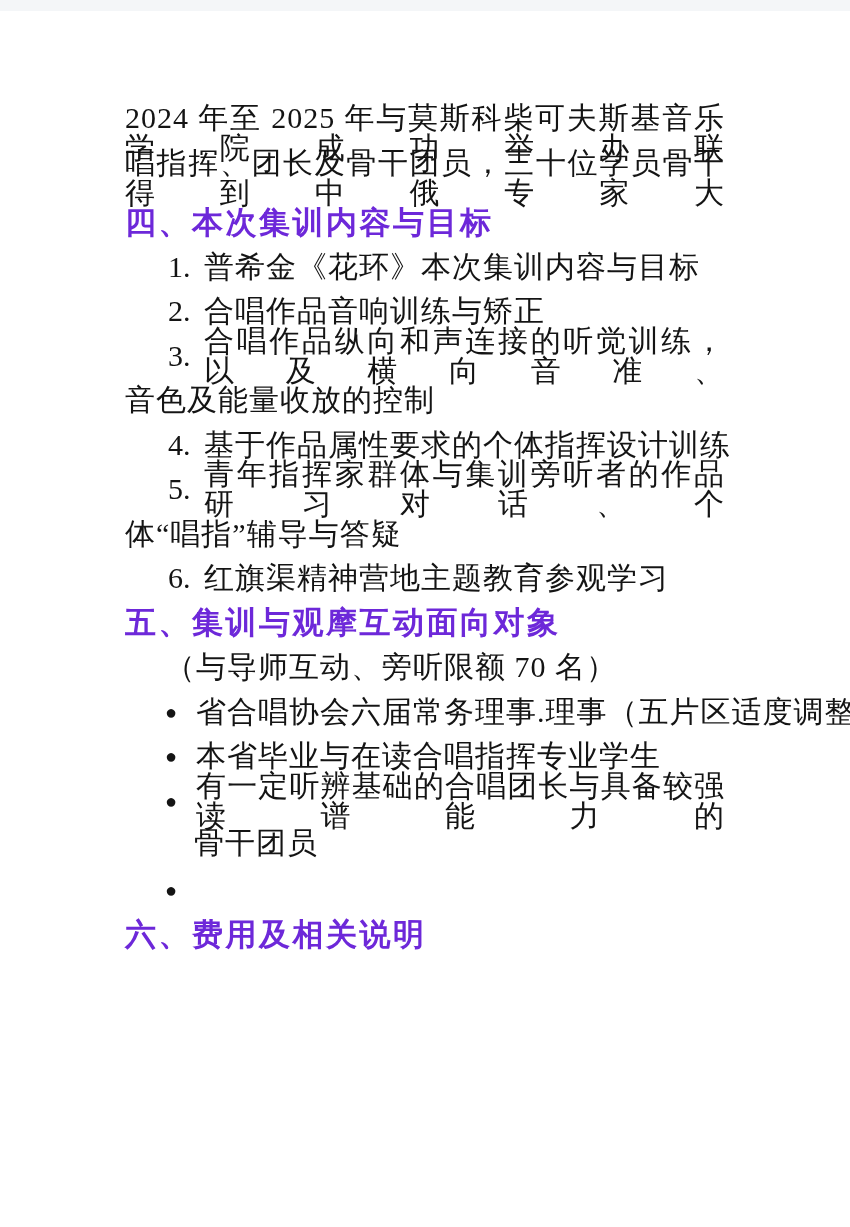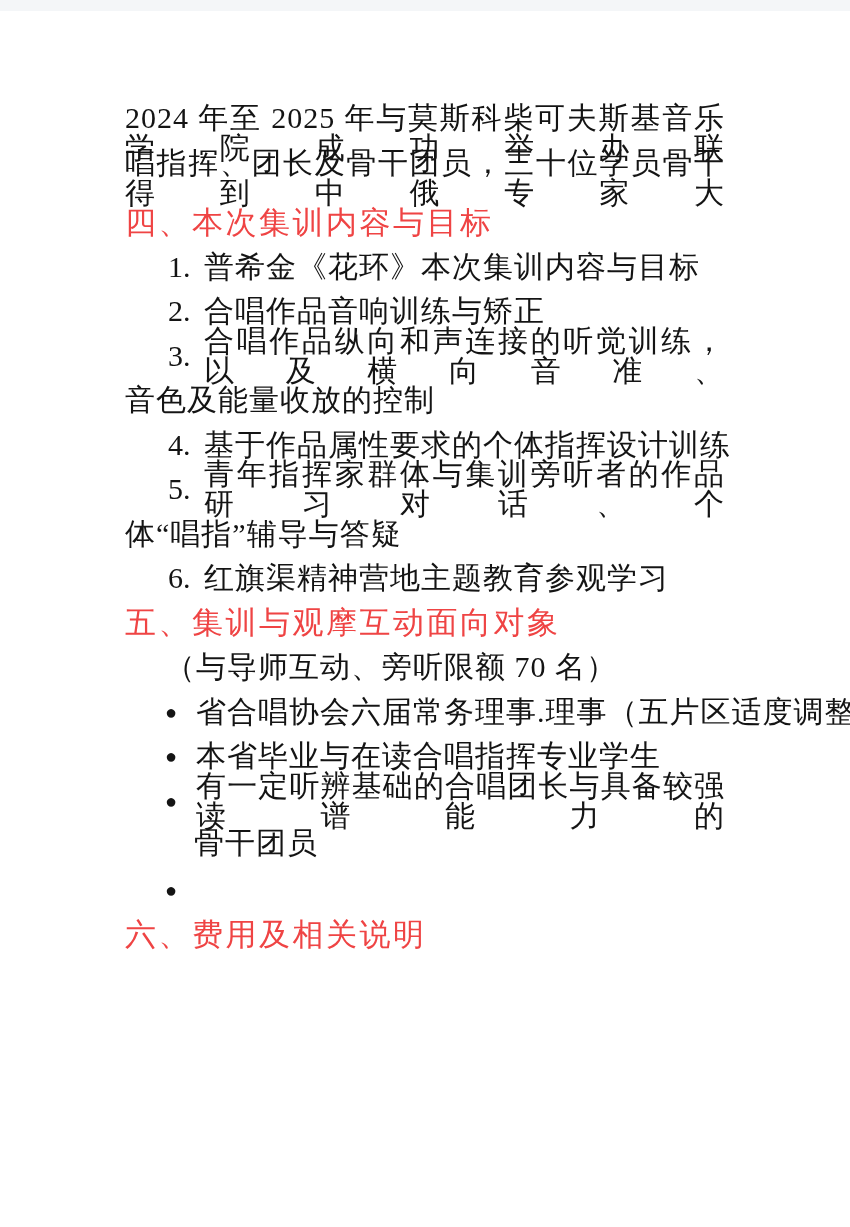--- a/index.html
+++ b/index.html
@@ -44,24 +44,24 @@
   }
   .line.justify .txt {
     white-space: normal;
     text-align: justify;
     text-align-last: justify;
     text-justify: inter-character;
   }
   
   .line.heading {
     font-family: "Liberation Sans", "DejaVu Sans", sans-serif;
-    font-weight: normal;
+    font-weight: bold;
     font-size: 31px;
     letter-spacing: 2.5px;
-    color: #ef4444;
+    color: #6d28d9;
   }
   .line.numbered { padding-left: 43px; }
   .line.numbered .marker {
     flex: 0 0 36px;
     width: 36px;
     letter-spacing: 0;
   }
   .line.bullet { padding-left: 40px; }
   .line.bullet .marker {
     flex: 0 0 31px;

